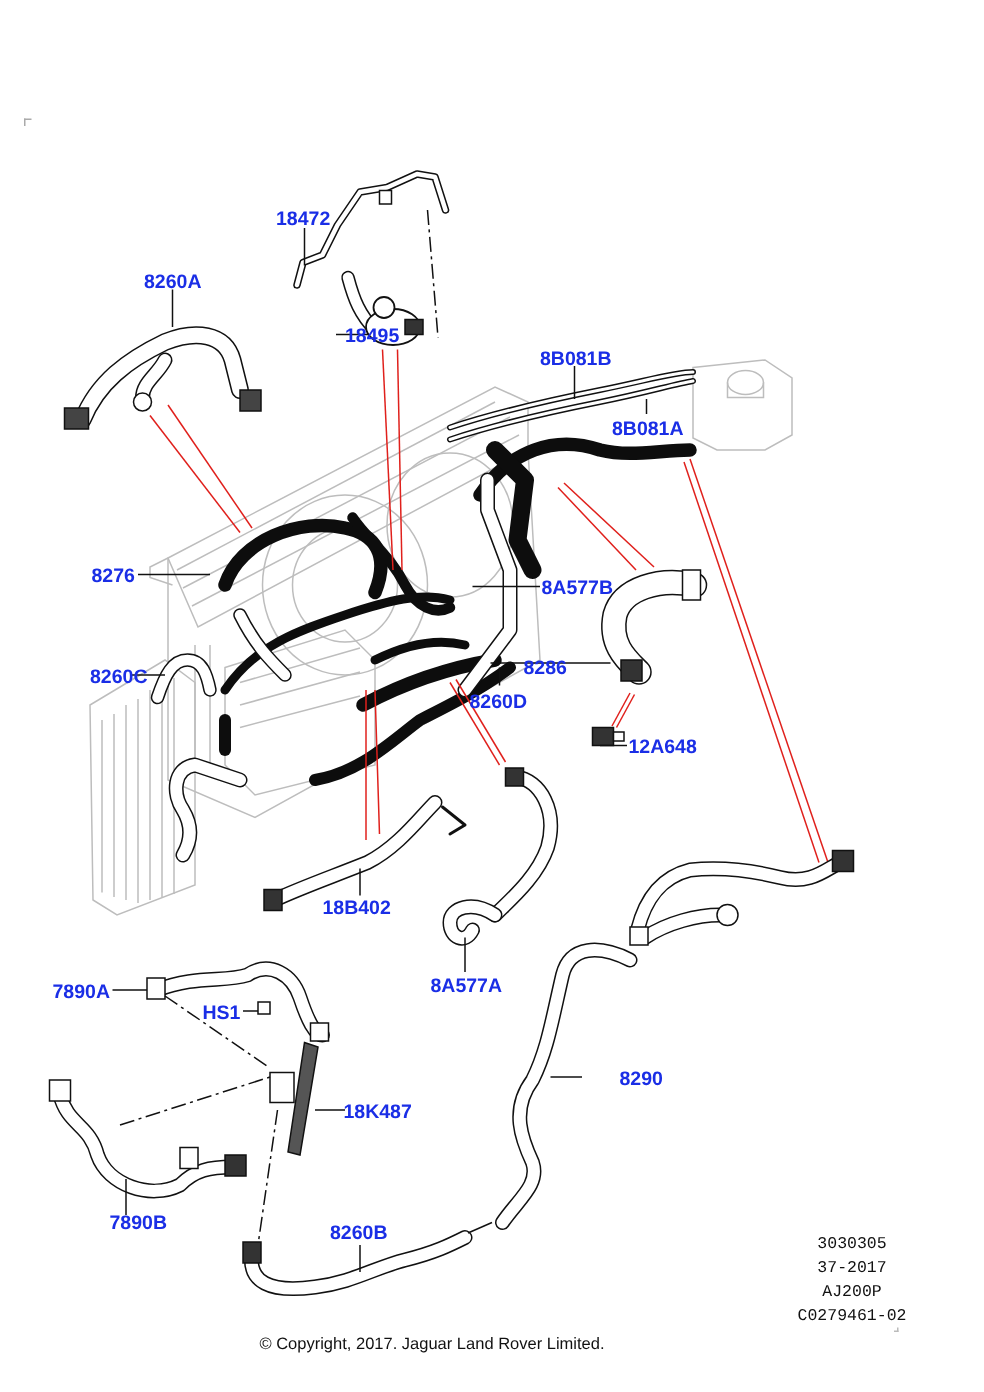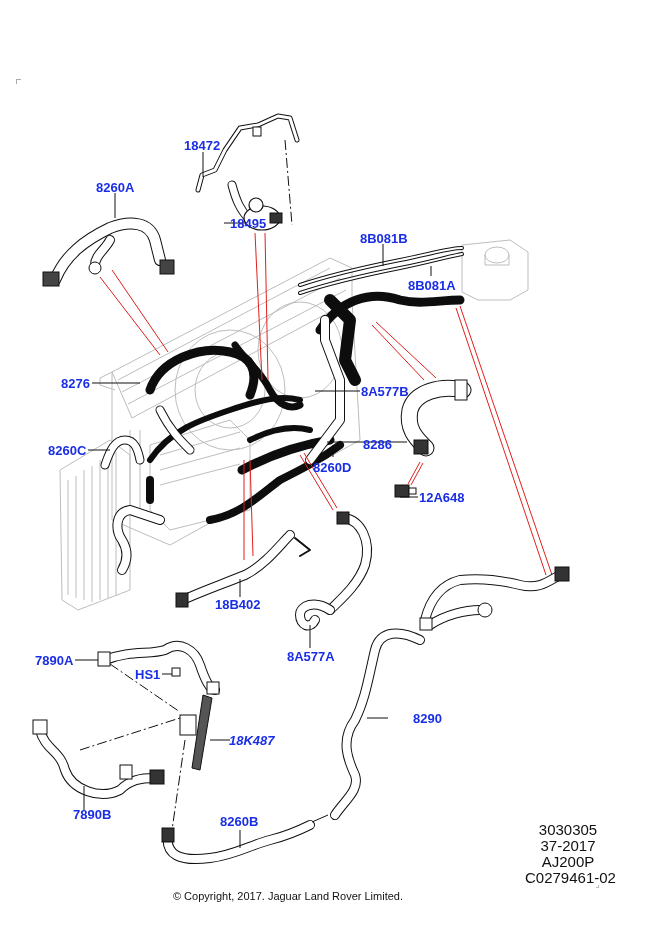--- a/index.html
+++ b/index.html
@@ -1,19 +1,19 @@
 <!DOCTYPE html>
 <html><head>
   <meta charset="utf-8">
   <style>
     html, body { margin: 0; padding: 0; background: #ffffff; }
     body { width: 656px; height: 928px; position: relative; overflow: hidden; font-family: "Liberation Sans", sans-serif; }
     #diagram { position: absolute; left: 0; top: 0; width: 656px; height: 928px; }
     .callout { position: absolute; font-family: "Liberation Sans", sans-serif; font-weight: bold; font-size: 13px; color: #1a2ee6; white-space: nowrap; line-height: 14px; }
-    .meta { position: absolute; font-family: Liberation Sans, sans-serif; font-size: 15px; color: #111; white-space: nowrap; text-align: center; line-height: 16px; }
+    .meta { position: absolute; font-family: Liberation Mono, monospace; font-size: 11px; color: #111; white-space: nowrap; text-align: center; line-height: 16px; }
     .copyright { position: absolute; left: 0; width: 576px; top: 890px; text-align: center; font-family: "Liberation Sans", sans-serif; font-size: 11px; color: #111; }
     .corner-mark { position: absolute; left: 16px; top: 79px; width: 4px; height: 4px; border-left: 1px solid #aaa; border-top: 1px solid #aaa; }
     .corner-mark2 { position: absolute; left: 596px; top: 885px; width: 2px; height: 2px; border-right: 1px solid #bbb; border-bottom: 1px solid #bbb; }
     .hose { fill: none; stroke: #111; stroke-linecap: round; stroke-linejoin: round; }
     .hose-inner { fill: none; stroke: #fff; stroke-linecap: round; stroke-linejoin: round; }
     .hose-dark { fill: none; stroke: #0d0d0d; stroke-linecap: round; stroke-linejoin: round; }
     .ghost { fill: none; stroke: #bdbdbd; stroke-width: 1; }
     .leader { stroke: #111; stroke-width: 1; fill: none; }
     .red { stroke: #e0201c; stroke-width: 1; fill: none; }
     .dash { stroke: #111; stroke-width: 1; fill: none; stroke-dasharray: 10 3 2 3; }
@@ -221,29 +221,29 @@
 <div class="corner-mark"></div>
 <div class="corner-mark2"></div>
 
 <span class="callout" style="left:184px; top:139px;text-align:right;">18472</span>
 <span class="callout" style="left:96px;  top:181px;">8260A</span>
 <span class="callout" style="left:188px; top:217px;margin-left:42px;">18495</span>
 <span class="callout" style="left:360px; top:232px;">8B081B</span>
 <span class="callout" style="left:408px; top:279px;">8B081A</span>
 <span class="callout" style="left:61px;  top:377px;">8276</span>
 <span class="callout" style="left:361px; top:385px;">8A577B</span>
-<span class="callout" style="left:48px;  top:444px;">8260C</span>
-<span class="callout" style="left:363px; top:438px;">8286</span>
+<span class="callout" style="left:60px;  top:444px;">8260C</span>
+<span class="callout" style="left:349px; top:438px;">8286</span>
 <span class="callout" style="left:313px; top:461px;">8260D</span>
 <span class="callout" style="left:419px; top:491px;">12A648</span>
 <span class="callout" style="left:215px; top:598px;">18B402</span>
 <span class="callout" style="left:287px; top:650px;">8A577A</span>
 <span class="callout" style="left:35px;  top:654px;">7890A</span>
 <span class="callout" style="left:135px; top:668px;">HS1</span>
-<span class="callout" style="left:229px; top:734px;font-style:italic;">18K487</span>
+<span class="callout" style="left:229px; top:734px;">18K487</span>
 <span class="callout" style="left:389px; top:712px;padding-left:24px;">8290</span>
 <span class="callout" style="left:73px;  top:808px;">7890B</span>
 <span class="callout" style="left:220px; top:815px;">8260B</span>
 
 <div class="meta" style="left:525px; top:822px; width:86px;">
   <div>3030305</div>
   <div>37-2017</div>
   <div>AJ200P</div>
   <div>C0279461-02</div>
 </div>

